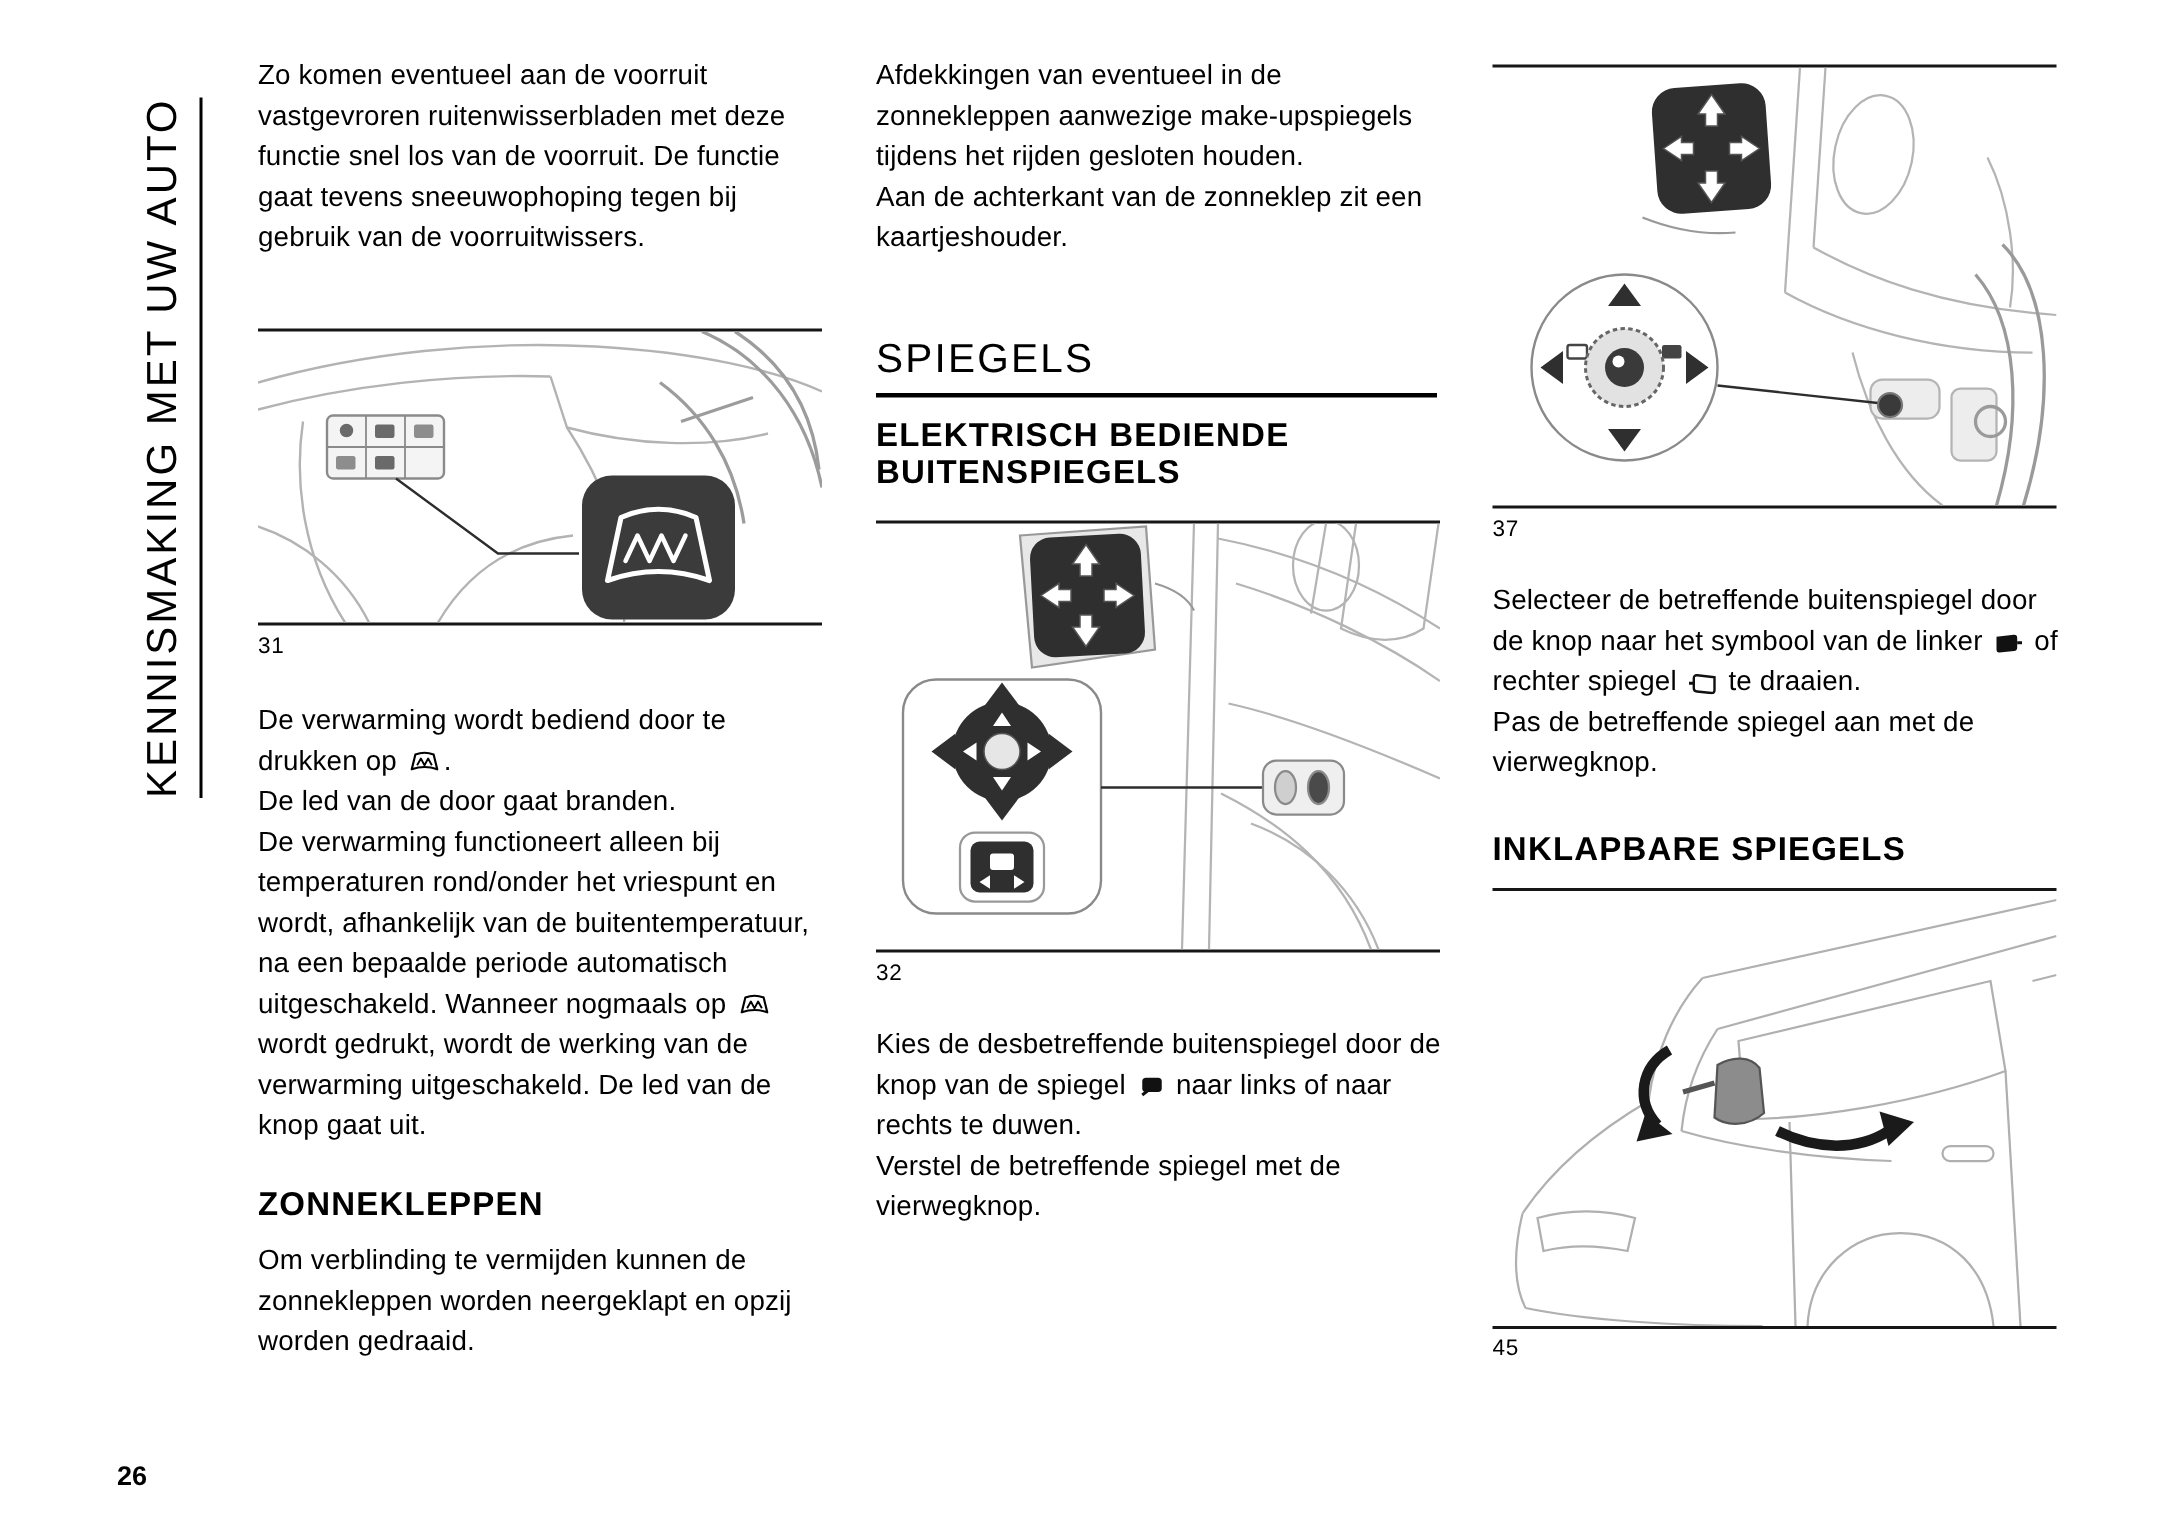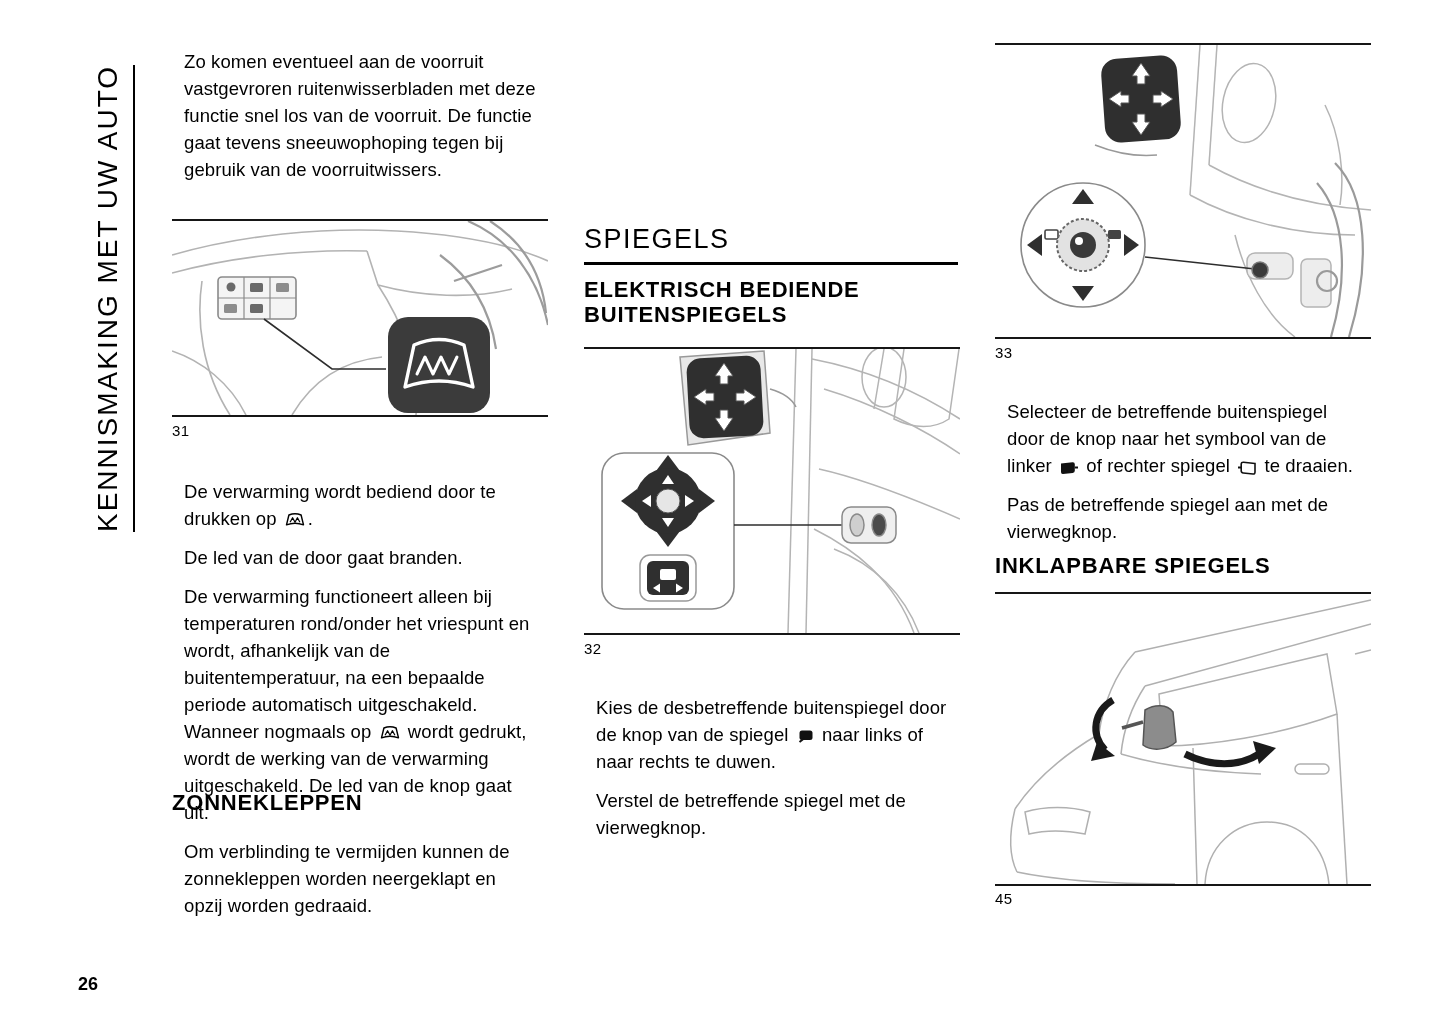--- a/index.html
+++ b/index.html
@@ -1,21 +1,21 @@
 <!DOCTYPE html>
 <html><head>
 <meta charset="utf-8">
 <style>
   *{margin:0;padding:0;box-sizing:border-box}
   html,body{background:#ffffff}
   .page{position:relative;width:1445px;height:1018px;background:#ffffff;color:#000;
         font-family:"Liberation Sans", sans-serif;overflow:hidden}
   .abs{position:absolute}
   .body-text{font-size:18.5px;line-height:27px;letter-spacing:0.1px}
-  .body-text p{margin:12px}
+  .body-text p{margin:0}
   .h1{font-weight:normal;font-size:27px;letter-spacing:1.5px;border-bottom:3.5px solid #000;padding-bottom:7px}
   .h2{font-weight:bold;font-size:22px;letter-spacing:0.8px;line-height:25px}
   .figure{border-top:2px solid #161616;border-bottom:2px solid #161616;background:#fff}
   .figure svg{display:block}
   .figcap{font-size:15px;letter-spacing:0.5px}
   .pagenum{font-weight:bold;font-size:18px}
   .chapter{position:absolute;top:532px;left:92px;transform:rotate(-90deg);transform-origin:top left;
            font-size:28px;letter-spacing:2px;white-space:nowrap;border-bottom:2px solid #000;padding-bottom:9px}
   .inline-icon{display:inline-block;vertical-align:-3px;margin:0 2px}
 </style>
@@ -84,20 +84,22 @@
         </svg><span> wordt gedrukt, wordt de werking van de verwarming uitgeschakeld. De led van de knop gaat uit.</span></p>
   </div>
 
   <h3 class="abs h2" style="left:172px;top:790px">ZONNEKLEPPEN</h3>
 
   <div class="abs body-text" style="left:172px;top:826px;width:378px">
     <p>Om verblinding te vermijden kunnen de zonnekleppen worden neergeklapt en opzij worden gedraaid.</p>
   </div>
 
   <div class="abs body-text" style="left:584px;top:36px;width:378px">
+    <p>Afdekkingen van eventueel in de zonnekleppen aanwezige make-upspiegels tijdens het rijden gesloten houden.</p>
+    <p>Aan de achterkant van de zonneklep zit een kaartjeshouder.</p>
   </div>
 
   <h2 class="abs h1" style="left:584px;top:224px;width:374px">SPIEGELS</h2>
   <h3 class="abs h2" style="left:584px;top:277px;width:378px">ELEKTRISCH BEDIENDE BUITENSPIEGELS</h3>
 
   <div class="abs figure" style="left:584px;top:347px;width:376px;height:288px">
     <svg width="376" height="284" viewBox="0 0 376 284">
       <g stroke="#b4b4b4" fill="none" stroke-width="1.5">
         <path d="M212,0 L204,284"></path>
         <path d="M228,0 L222,284"></path>
@@ -196,21 +198,21 @@
         <rect x="50" y="185" width="13" height="9" rx="1.5" fill="none" stroke="#444" stroke-width="1.6"></rect>
         <rect x="113" y="185" width="13" height="9" rx="1.5" fill="#444"></rect>
         <circle cx="88" cy="200" r="26" fill="#e2e2e2" stroke="#666" stroke-width="2" stroke-dasharray="3 2.2"></circle>
         <circle cx="88" cy="200" r="13" fill="#3a3a3a"></circle>
         <circle cx="84" cy="196" r="4" fill="#fff"></circle>
       </g>
       <path d="M150,212 L260,224" stroke="#2d2d2d" stroke-width="1.6"></path>
       <circle cx="265" cy="225" r="8" fill="#3a3a3a" stroke="#777" stroke-width="1.5"></circle>
     </svg>
   </div>
-  <div class="abs figcap" style="left:995px;top:344px">33</div>
+  <div class="abs figcap" style="left:995px;top:344px">37</div>
 
   <div class="abs body-text" style="left:995px;top:386px;width:378px">
     <p><span>Selecteer de betreffende buitenspiegel door de knop naar het symbool van de linker </span><svg class="inline-icon" width="20" height="14" viewBox="0 0 20 14">
           <path d="M2,2.5 L13.5,1.2 Q15.8,1 15.8,3.2 L15.8,9.8 Q15.8,11.8 13.7,12 L4,13 Q2,13.2 2,11 Z" fill="#111"></path>
           <path d="M15.8,6.5 L19,6.5" stroke="#111" stroke-width="2"></path>
         </svg><span> of rechter spiegel </span><svg class="inline-icon" width="20" height="14" viewBox="0 0 20 14">
           <path d="M18,2.5 L6.5,1.2 Q4.2,1 4.2,3.2 L4.2,9.8 Q4.2,11.8 6.3,12 L16,13 Q18,13.2 18,11 Z" fill="none" stroke="#111" stroke-width="1.6"></path>
           <path d="M4.2,6.5 L1,6.5" stroke="#111" stroke-width="2"></path>
         </svg><span> te draaien.</span></p>
     <p>Pas de betreffende spiegel aan met de vierwegknop.</p>

